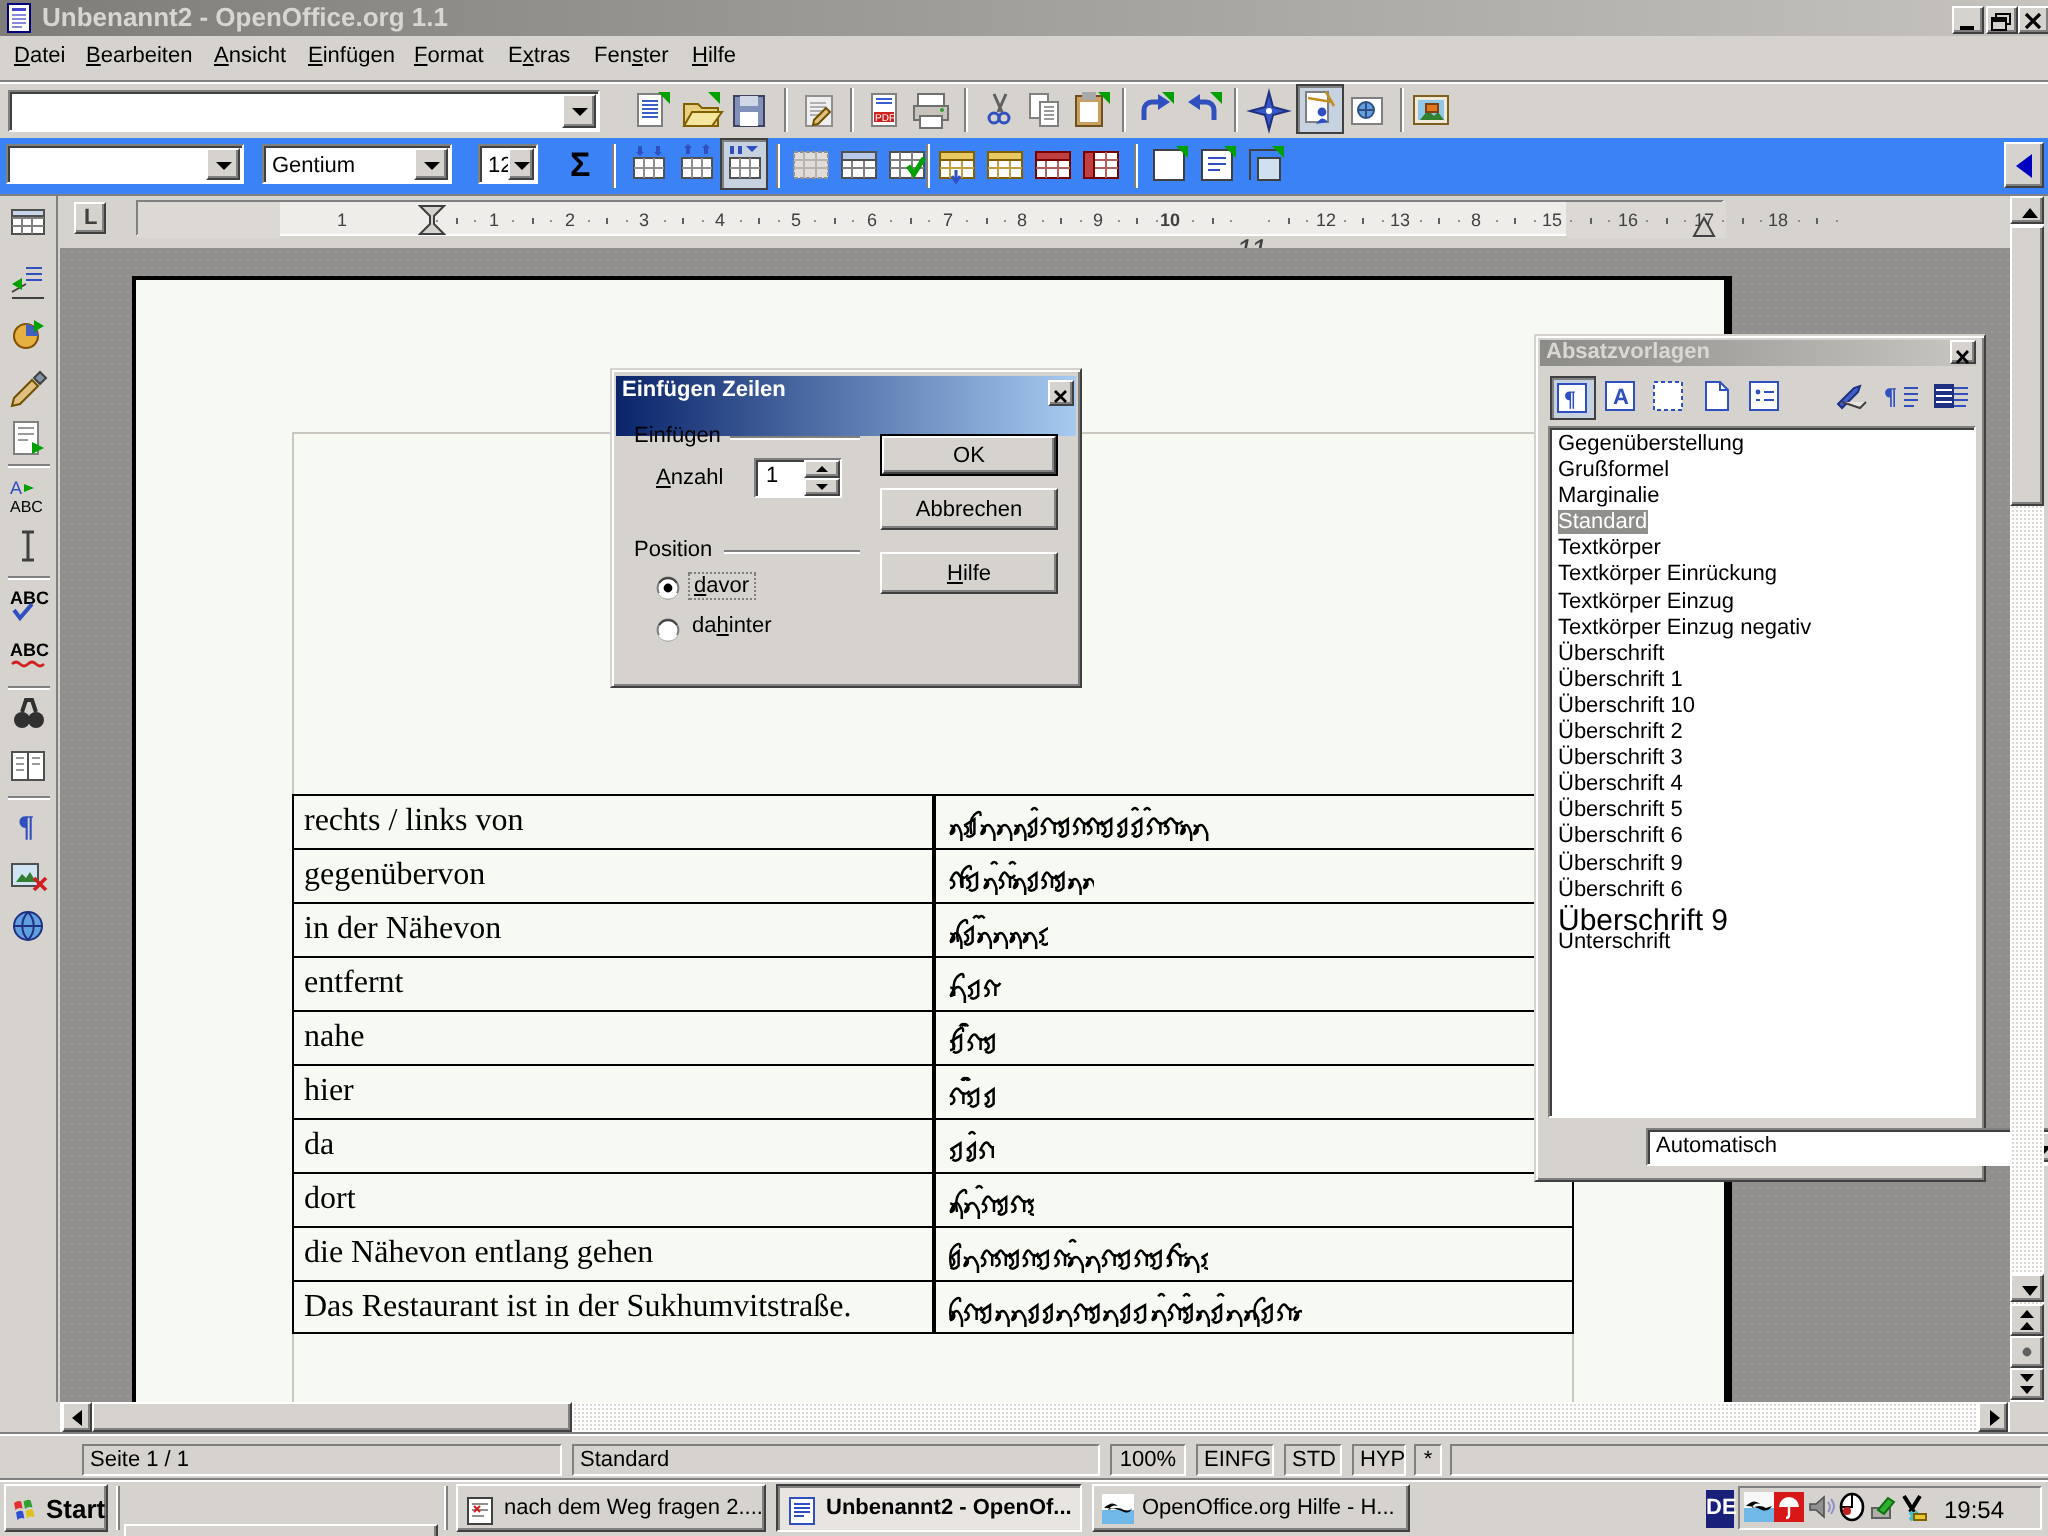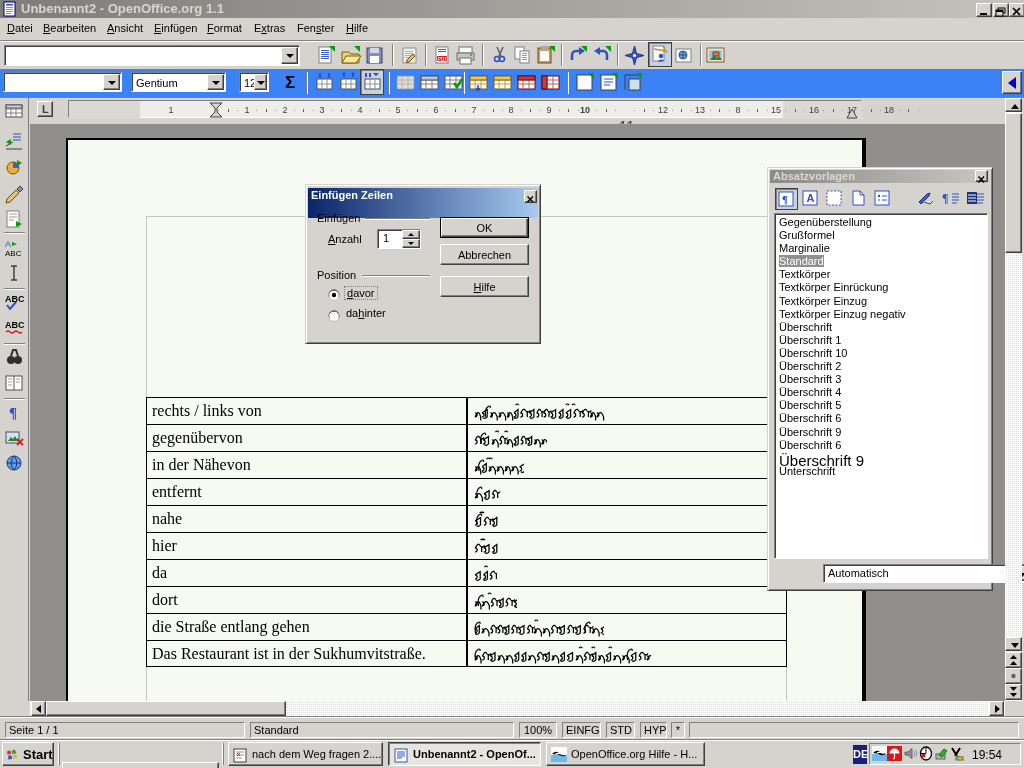--- a/index.html
+++ b/index.html
@@ -1,19 +1,19 @@
 <!DOCTYPE html>
 <html><head><meta charset="utf-8"><style>
 *{margin:0;padding:0;box-sizing:border-box;}
 html,body{width:1024px;height:768px;overflow:hidden;}
 body{font-family:"Liberation Sans",sans-serif;background:#d6d3ce;position:relative;}
 .abs{position:absolute;}
 .btn{border:1px solid;border-color:#ffffff #404040 #404040 #ffffff;box-shadow:inset -1px -1px 0 #808080;background:#d6d3ce;}
 .sunken{border:1px solid;border-color:#808080 #ffffff #ffffff #808080;box-shadow:inset 1px 1px 0 #404040;background:#ffffff;}
-.cell{border:1px solid;border-color:#808080 #ffffff #ffffff #808080;}
+.cell{border:1px solid;border-color:#808080 #ffffff #ffffff #808080;margin-left:36px;}
 .comboarrow{position:absolute;right:1px;top:1px;bottom:1px;width:17px;background:#d6d3ce;border:1px solid;border-color:#ffffff #404040 #404040 #ffffff;box-shadow:inset -1px -1px 0 #808080;}
 .arrowdown{width:0;height:0;border-left:4px solid transparent;border-right:4px solid transparent;border-top:4px solid #000;position:absolute;left:4px;top:6px;}
 .tbsep{width:2px;height:22px;border-left:1px solid #808080;border-right:1px solid #ffffff;position:absolute;}
 .micon{position:absolute;width:23px;height:23px;}
 .u{text-decoration:underline;}
 </style></head><body>
 <div class="abs " style="left:0;top:0;width:1024px;height:18px;background:linear-gradient(to right,#7e7d79,#c6c3be);">
     <div class="abs" style="left:2px;top:1px;width:16px;height:16px;"><svg width="16" height="16">
         <rect x="2" y="1" width="11" height="14" fill="#fff" stroke="#00007a"></rect>
         <rect x="4" y="3" width="7" height="1.5" fill="#4444cc"></rect>
@@ -355,21 +355,21 @@
 <div class="abs" style="left:146px;top:397px;width:641px;height:270px;border:1.8px solid #000;"></div>
 <div class="abs" style="left:466px;top:397px;width:1.8px;height:270px;background:#000;"></div>
 <div class="abs" style="left:152px;top:402px;font-family:'Liberation Serif',serif;font-size:16px;color:#000;">rechts / links von</div>
 <div class="abs" style="left:152px;top:429px;font-family:'Liberation Serif',serif;font-size:16px;color:#000;">gegenübervon</div>
 <div class="abs" style="left:152px;top:456px;font-family:'Liberation Serif',serif;font-size:16px;color:#000;">in der Nähevon</div>
 <div class="abs" style="left:152px;top:483px;font-family:'Liberation Serif',serif;font-size:16px;color:#000;">entfernt</div>
 <div class="abs" style="left:152px;top:510px;font-family:'Liberation Serif',serif;font-size:16px;color:#000;">nahe</div>
 <div class="abs" style="left:152px;top:537px;font-family:'Liberation Serif',serif;font-size:16px;color:#000;">hier</div>
 <div class="abs" style="left:152px;top:564px;font-family:'Liberation Serif',serif;font-size:16px;color:#000;">da</div>
 <div class="abs" style="left:152px;top:591px;font-family:'Liberation Serif',serif;font-size:16px;color:#000;">dort</div>
-<div class="abs" style="left:152px;top:618px;font-family:'Liberation Serif',serif;font-size:16px;color:#000;">die Straße entlang gehen</div>
+<div class="abs" style="left:152px;top:618px;font-family:'Liberation Serif',serif;font-size:16px;color:#000;">die Nähevon entlang gehen</div>
 <div class="abs" style="left:152px;top:645px;font-family:'Liberation Serif',serif;font-size:16px;color:#000;">Das Restaurant ist in der Sukhumvitstraße.</div>
 <div class="abs" style="left:472px;top:401px;width:135px;height:22px;">
     <svg width="135" height="22" style="position:absolute;left:0;top:0" viewBox="0 0 135 22">
       <path d="M3.0 16.0 a2.1 2.1 0 1 0 0.1 -4.2 M3.2 16.0 q3.1 -9 5.5 0 l0 3.5 M9.9 16.0 a2.1 2.1 0 1 0 0.1 -4.2 M10.1 11.8 l5.1 -3.2 l0 7.2 q-2 2.5 -4 1 M18.3 16.0 a2.1 2.1 0 1 0 0.1 -4.2 M18.5 16.0 q3.7 -9 6.7 0 l0 3.5 M26.6 16.0 a2.1 2.1 0 1 0 0.1 -4.2 M26.8 16.0 q3.8 -9 6.8 0 l0 3.5 M35.1 16.0 a2.1 2.1 0 1 0 0.1 -4.2 M35.3 16.0 q3.0 -9 5.4 0 l0 3.5 M41.8 16.0 a2.1 2.1 0 1 0 0.1 -4.2 M42.0 11.8 l4.0 -3.2 l0 7.2 q-2 2.5 -4 1 M48.4 16.0 a2.1 2.1 0 1 0 0.1 -4.2 M48.6 12.5 q2.7 -6.5 4.9 -3.0 q2 3 4.9 0 M55.3 10.0 L55.3 16.0 M57.3 16.0 a2.1 2.1 0 1 0 0.1 -4.2 M57.5 11.8 l4.4 -3.2 l0 7.2 q-2 2.5 -4 1 M64.6 16.0 a2.1 2.1 0 1 0 0.1 -4.2 M64.8 12.5 q2.1 -6.5 3.9 -3.0 q2 3 3.9 0 M70.0 10.0 L70.0 16.0 M71.6 16.0 a2.1 2.1 0 1 0 0.1 -4.2 M71.8 12.5 q2.1 -6.5 3.8 -3.0 q2 3 3.8 0 M77.0 10.0 L77.0 16.0 M78.6 16.0 a2.1 2.1 0 1 0 0.1 -4.2 M78.8 11.8 l4.8 -3.2 l0 7.2 q-2 2.5 -4 1 M86.6 16.0 a2.1 2.1 0 1 0 0.1 -4.2 M86.8 11.8 l4.2 -3.2 l0 7.2 q-2 2.5 -4 1 M93.7 16.0 a2.1 2.1 0 1 0 0.1 -4.2 M93.9 11.8 l4.7 -3.2 l0 7.2 q-2 2.5 -4 1 M101.5 16.0 a2.1 2.1 0 1 0 0.1 -4.2 M101.7 12.5 q2.6 -6.5 4.7 -3.0 q2 3 4.7 0 M108.2 10.0 L108.2 16.0 M110.1 16.0 a2.1 2.1 0 1 0 0.1 -4.2 M110.3 12.5 q2.4 -6.5 4.5 -3.0 q2 3 4.5 0 M116.4 10.0 L116.4 16.0 M118.2 16.0 a2.1 2.1 0 1 0 0.1 -4.2 M118.4 16.0 q2.9 -9 5.2 0 l0 3.5 M124.7 16.0 a2.1 2.1 0 1 0 0.1 -4.2 M124.9 16.0 q3.8 -9 6.7 0 l0 3.5" fill="none" stroke="#000" stroke-width="1.25"></path>
       <path d="M13.7 16.0 q-1.5 -8 2.5 -10.5 q2.5 -1.5 2 1.5 M93.9 4.2 q1.6 -2.4 3.2 0 M100.0 4.2 q1.6 -2.4 3.2 0 M43.6 4.2 q1.6 -2.4 3.2 0" fill="none" stroke="#000" stroke-width="1.2"></path>
     </svg>
   </div>
 <div class="abs" style="left:472px;top:428px;width:75px;height:22px;">
     <svg width="75" height="22" style="position:absolute;left:0;top:0" viewBox="0 0 75 22">
       <path d="M3.0 16.0 a2.1 2.1 0 1 0 0.1 -4.2 M3.2 12.5 q2.4 -6.5 4.4 -3.0 q2 3 4.4 0 M9.2 10.0 L9.2 16.0 M11.0 16.0 a2.1 2.1 0 1 0 0.1 -4.2 M11.2 11.8 l5.3 -3.2 l0 7.2 q-2 2.5 -4 1 M19.9 16.0 a2.1 2.1 0 1 0 0.1 -4.2 M20.1 16.0 q3.5 -9 6.1 0 l0 3.5 M27.5 16.0 a2.1 2.1 0 1 0 0.1 -4.2 M27.7 12.5 q2.1 -6.5 3.9 -3.0 q2 3 3.9 0 M33.0 10.0 L33.0 16.0 M34.6 16.0 a2.1 2.1 0 1 0 0.1 -4.2 M34.8 16.0 q3.2 -9 5.8 0 l0 3.5 M41.8 16.0 a2.1 2.1 0 1 0 0.1 -4.2 M42.0 11.8 l4.2 -3.2 l0 7.2 q-2 2.5 -4 1 M48.8 16.0 a2.1 2.1 0 1 0 0.1 -4.2 M49.0 12.5 q2.0 -6.5 3.7 -3.0 q2 3 3.7 0 M54.0 10.0 L54.0 16.0 M55.5 16.0 a2.1 2.1 0 1 0 0.1 -4.2 M55.7 11.8 l4.0 -3.2 l0 7.2 q-2 2.5 -4 1 M62.2 16.0 a2.1 2.1 0 1 0 0.1 -4.2 M62.4 16.0 q3.3 -9 5.9 0 l0 3.5 M69.6 16.0 a2.1 2.1 0 1 0 0.1 -4.2 M69.8 16.0 q3.3 -9 5.9 0 l0 3.5" fill="none" stroke="#000" stroke-width="1.25"></path>

